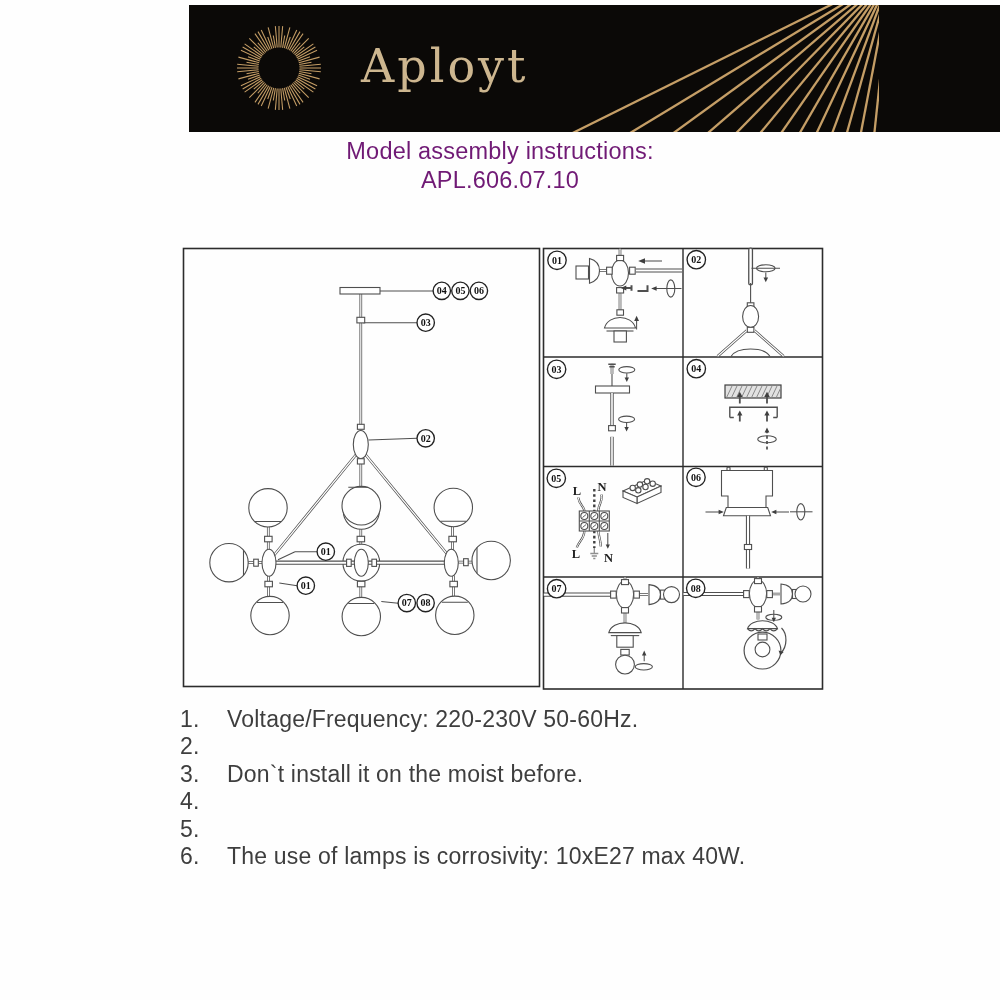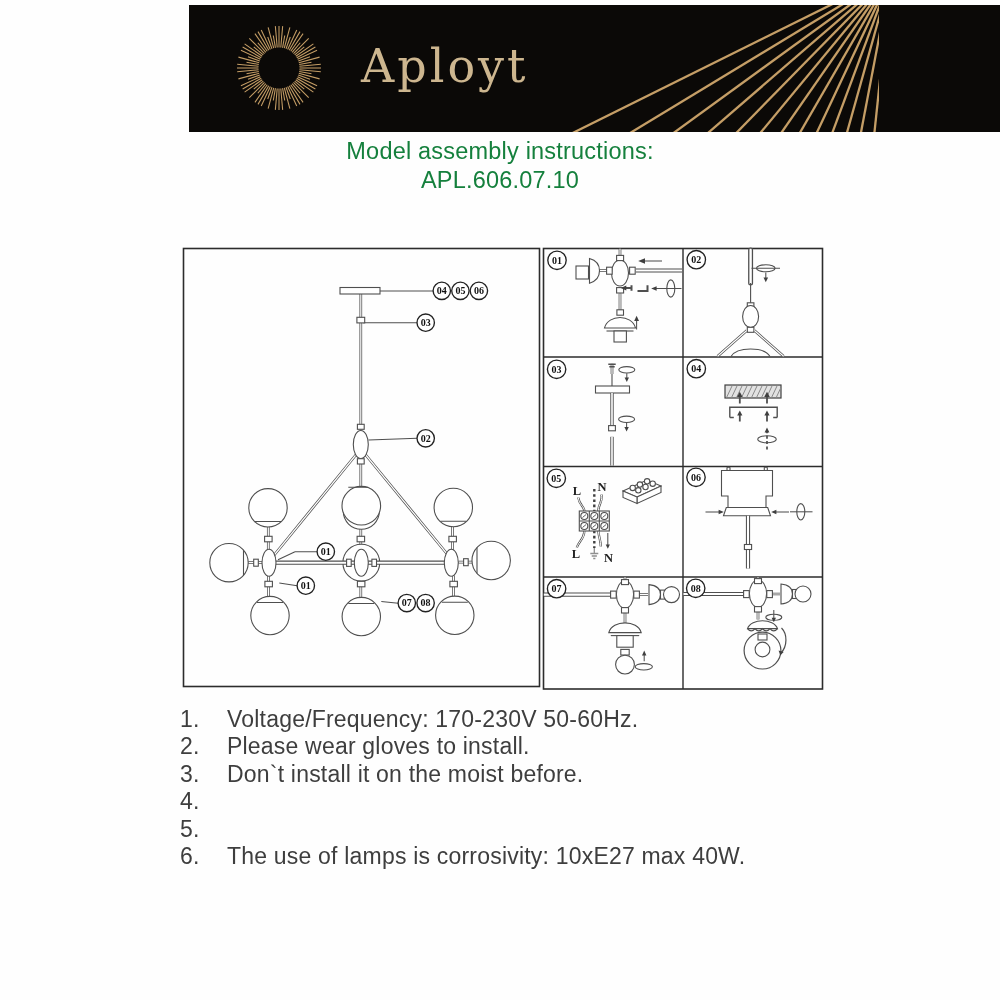--- a/index.html
+++ b/index.html
@@ -3,21 +3,21 @@
 <meta charset="utf-8">
 <style>
   html,body{margin:0;padding:0;background:#fff;}
   .page{position:relative;width:1000px;height:1000px;background:#fefefe;overflow:hidden;
         font-family:"Liberation Sans",sans-serif;}
   .banner{position:absolute;left:155px;top:5px;width:819px;height:127px;overflow:hidden;margin-left:34px;}
   .banner svg{position:absolute;left:0;top:0;}
   .brand{position:absolute;left:172px;top:34px;font-family:"DejaVu Serif",serif;
          font-size:46px;font-weight:400;letter-spacing:3px;}
   .title-block{position:absolute;left:0;top:137px;width:1000px;text-align:center;
-               color:#15803d;font-size:23.5px;line-height:29px;letter-spacing:.2px;}
+               color:#701a75;font-size:23.5px;line-height:29px;letter-spacing:.2px;}
   .fig{position:absolute;left:0;top:0;}
   .notes{position:absolute;left:180px;top:706px;color:#3e3e3e;font-size:23px;
          line-height:27.4px;letter-spacing:.2px;}
   .note-row{display:flex;}
   .note-num{width:47px;flex:0 0 47px;}
   
   .box{stroke:#2c2c2c;fill:none;stroke-width:1.6px;}
   .box2{stroke:#2c2c2c;fill:none;stroke-width:1.4px;}
   .ln{stroke:#4f4f4f;fill:none;stroke-width:1.1px;}
   .fillw{fill:#ffffff;stroke:#4f4f4f;stroke-width:1.1px;}
@@ -456,25 +456,24 @@
       <g class="badge">
         <circle cx="695.7" cy="588.3" r="9.2"></circle>
           <text x="695.7" y="591.8">08</text>
         </g>
     </g>
   </svg>
 
   <div class="notes">
     <div class="note-row">
       <span class="note-num">1.</span>
-      <span>Voltage/Frequency: 170-230V 50-60Hz.</span>
+      <span>Voltage/Frequency: 220-230V 50-60Hz.</span>
       </div>
     <div class="note-row">
       <span class="note-num">2.</span>
-      <span>Please wear gloves to install.</span>
       </div>
     <div class="note-row">
       <span class="note-num">3.</span>
       <span>Don`t install it on the moist before.</span>
       </div>
     <div class="note-row">
       <span class="note-num">4.</span>
       </div>
     <div class="note-row">
       <span class="note-num">5.</span>

